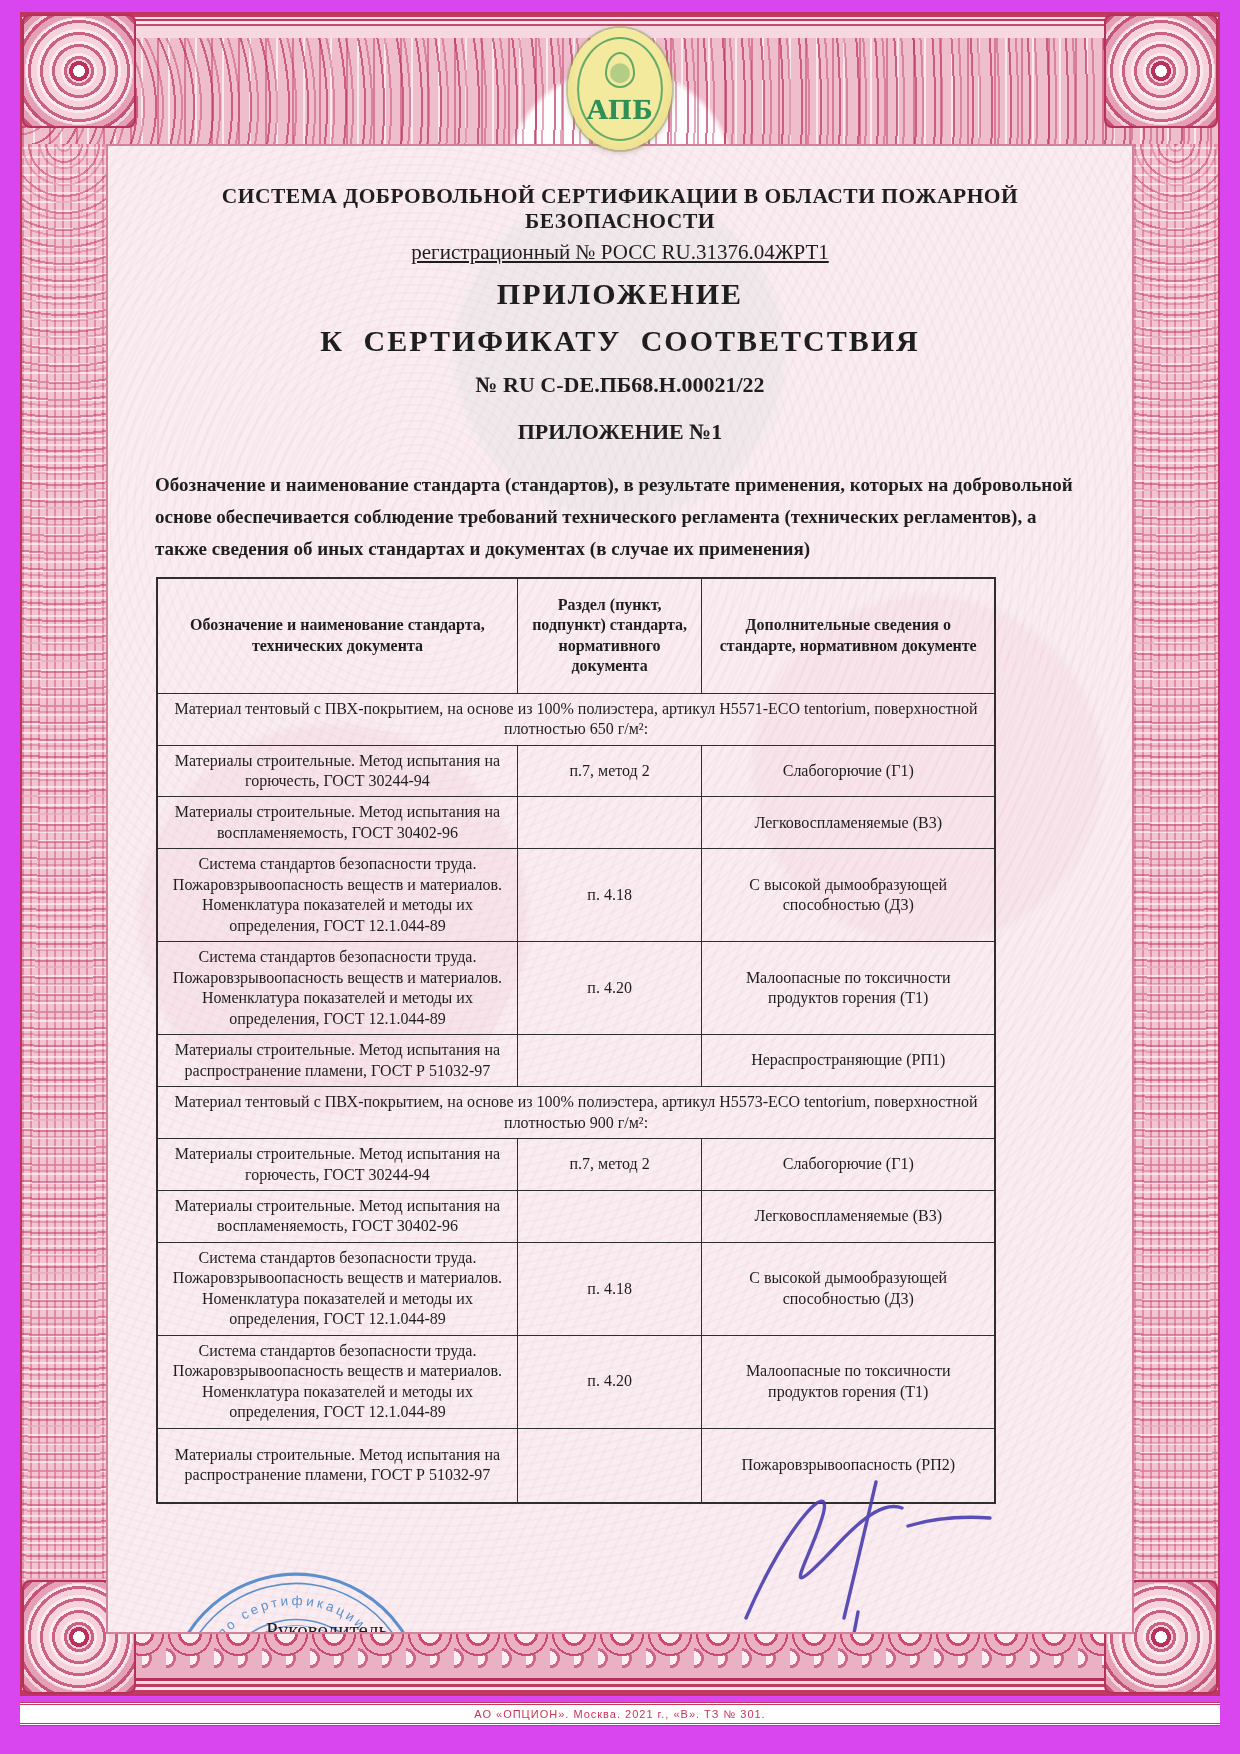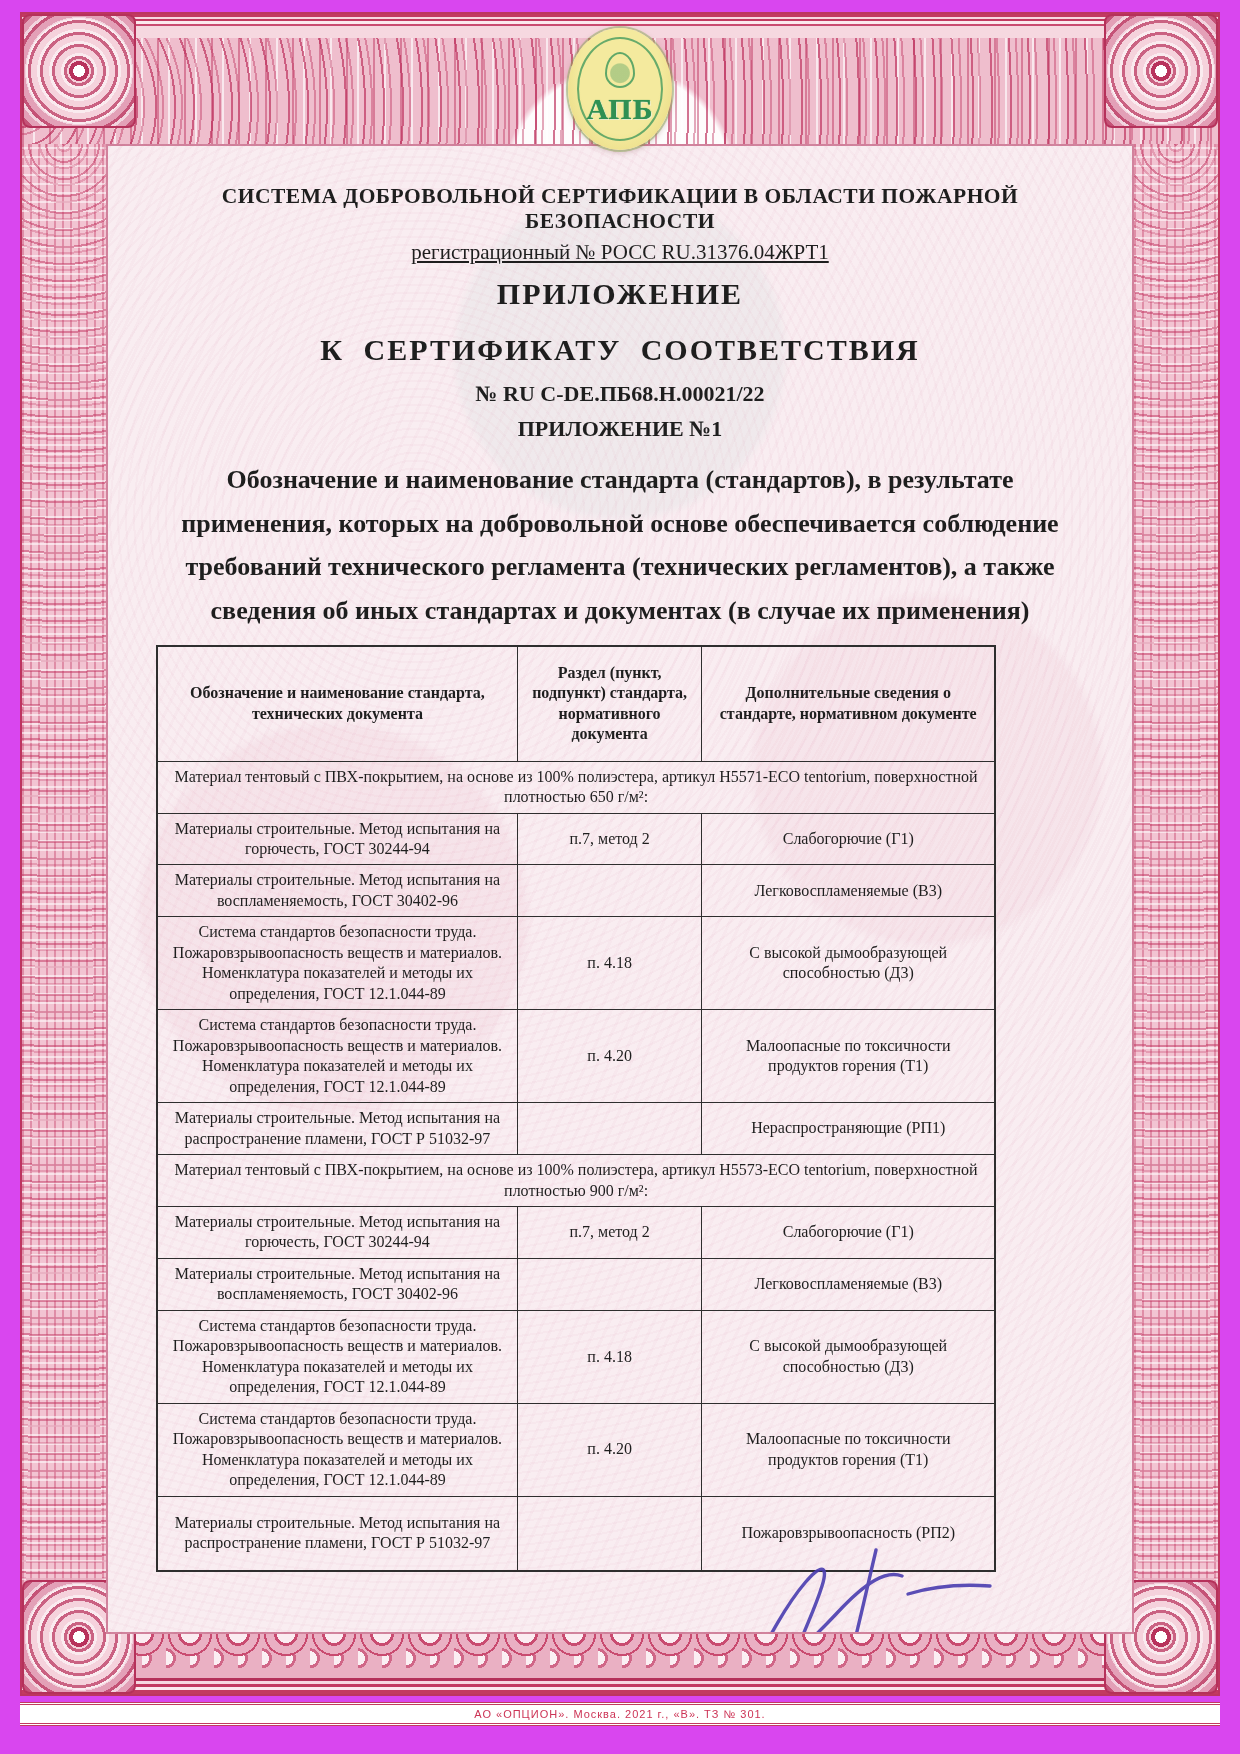--- a/index.html
+++ b/index.html
@@ -61,24 +61,24 @@
       radial-gradient(circle at 50% 14%, rgba(120,185,170,.07) 0 160px, transparent 170px),
       radial-gradient(circle at 22% 52%, rgba(214,120,150,.08) 0 190px, transparent 200px),
       radial-gradient(circle at 80% 42%, rgba(214,120,150,.07) 0 170px, transparent 180px),
       repeating-radial-gradient(circle at 30% 25%, rgba(214,120,150,.05) 0 2px, transparent 2px 8px),
       repeating-linear-gradient(115deg, rgba(220,130,160,.05) 0 3px, transparent 3px 10px);
     padding:20px 40px 7px 40px;box-sizing:border-box;}
 
   .head-line1{text-align:center;font-weight:bold;font-size:21.5px;letter-spacing:.5px;margin-top:18px;}
   .head-line2{text-align:center;font-size:21px;margin-top:6px;text-decoration:underline;}
   .title1{text-align:center;font-weight:bold;font-size:30px;letter-spacing:2px;margin-top:12px;}
-  .title2{text-align:center;font-weight:bold;font-size:30px;letter-spacing:2px;word-spacing:10px;margin-top:22px;}
+  .title2{text-align:center;font-weight:bold;font-size:30px;letter-spacing:2px;word-spacing:10px;margin-top:13px;}
   .cert-no{text-align:center;font-weight:bold;font-size:22px;margin-top:14px;}
-  .appendix-no{text-align:center;font-weight:bold;font-size:22px;margin-top:9px;}
-  .description{text-align:center;font-weight:bold;font-size:26px;line-height:1.68;margin:16px auto 0 auto;max-width:930px;}
+  .appendix-no{text-align:center;font-weight:bold;font-size:22px;margin-top:21px;}
+  .description{text-align:left;font-weight:bold;font-size:19px;line-height:1.68;margin:24px auto 0 auto;max-width:930px;}
 
   
   table.std{border-collapse:collapse;width:89%;margin:12px 0 0 8px;font-size:16px;line-height:1.28;
     border:2.5px solid #2e2e2e;}
   table.std th, table.std td{border:1.6px solid #2e2e2e;text-align:center;vertical-align:middle;padding:5px 10px;}
   table.std th{font-weight:bold;font-size:16px;padding:16px 10px;margin-top:41px;}
   td.caption-cell{padding:7px 14px;}
   td.clause-cell{width:22%;}
   .c1{width:43%;} .c2{width:22%;} .c3{width:35%;}
 

